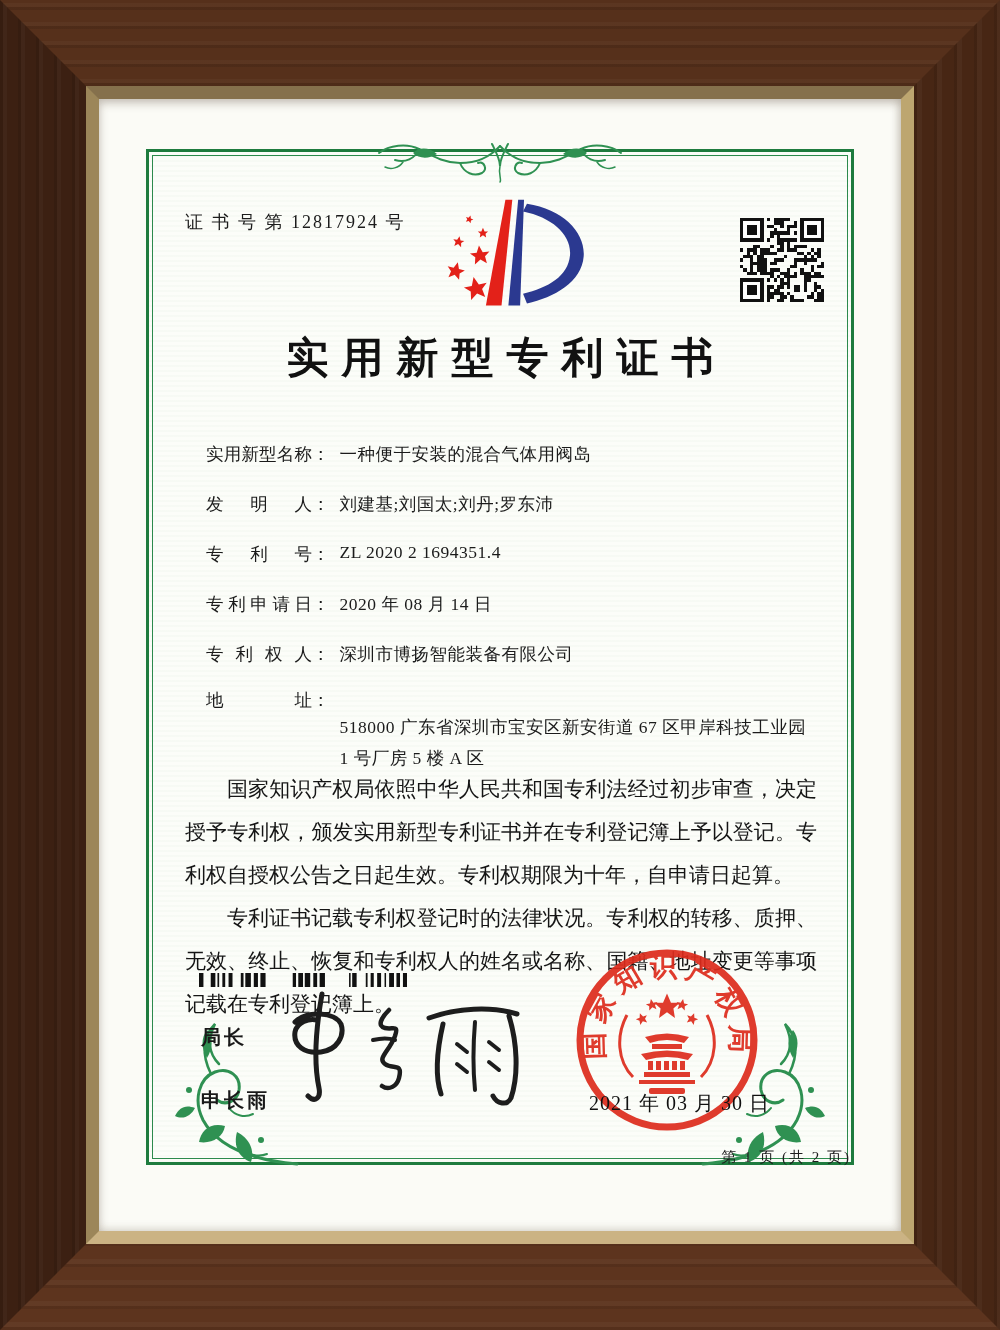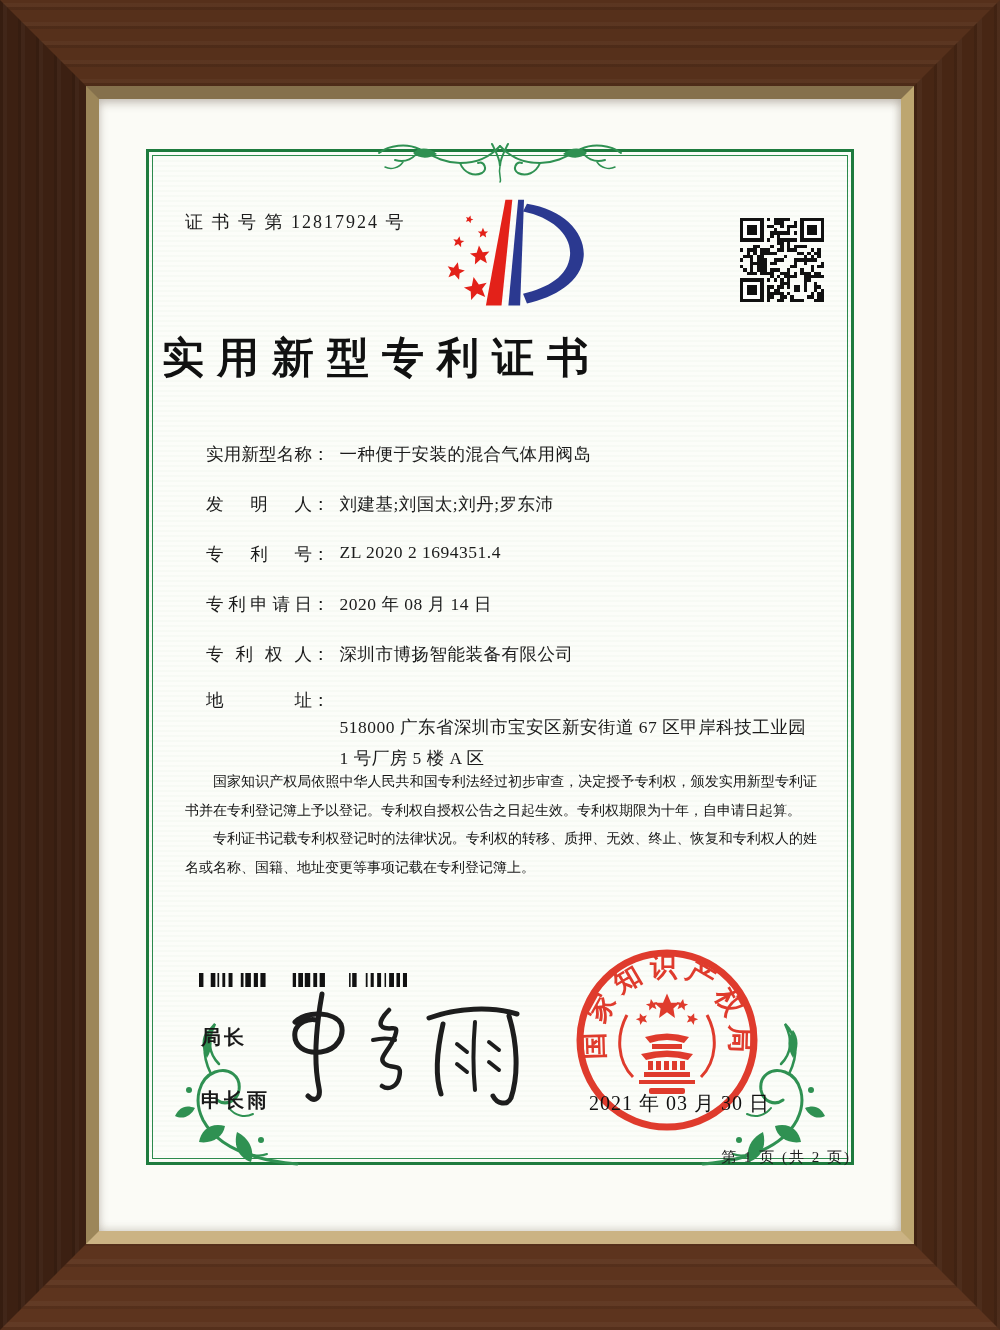--- a/index.html
+++ b/index.html
@@ -35,31 +35,31 @@
       #fcfdf9;}
   .cert::before{content:"";position:absolute;inset:3px;border:1px solid #2c8a4c;pointer-events:none;}
   .ornament{position:absolute;pointer-events:none;}
   .orn-top{top:-14px;left:50%;transform:translateX(-50%);}
   .orn-bl{left:-10px;bottom:-12px;}
   .orn-br{right:-10px;bottom:-12px;transform:scaleX(-1);}
 
   .cert-no{position:absolute;left:36px;top:58px;font-size:18px;letter-spacing:2px;color:#1c1c1c;}
   .logo{position:absolute;left:288px;top:42px;}
   .qr{position:absolute;right:27px;top:66px;width:84px;height:84px;}
-  .title{position:absolute;left:0;right:0;top:178px;text-align:left;font-size:42px;font-weight:700;
+  .title{position:absolute;left:0;right:0;top:178px;text-align:center;font-size:42px;font-weight:700;
     letter-spacing:13px;color:#111;text-indent:13px;}
 
   .frow{position:absolute;left:36px;right:30px;font-size:17.5px;color:#1b1b1b;}
   .flabel{display:inline-block;width:106px;text-align:justify;text-align-last:justify;vertical-align:top;margin-left:21px;}
   .colon{vertical-align:top;}
   .fvalue{margin-left:10px;vertical-align:top;letter-spacing:.5px;margin-top:24px;}
   .fvalue.wrap{display:inline-block;width:468px;line-height:1.75;}
   .pair2{position:absolute;left:324px;top:0;white-space:nowrap;}
 
-  .paras{position:absolute;left:36px;right:34px;top:616px;font-size:14px;line-height:2.05;
+  .paras{position:absolute;left:36px;right:34px;top:616px;font-size:21px;line-height:2.05;
     text-align:justify;color:#151515;}
   .paras p{margin:0;text-indent:2em;}
 
   .barcode{position:absolute;left:50px;top:821px;width:208px;height:14px;}
   .director{position:absolute;left:52px;top:872px;font-family:"Liberation Sans","DejaVu Sans",sans-serif;
     font-weight:600;font-size:20px;color:#191919;letter-spacing:3px;}
   .director .name{margin-top:36px;text-align:center;}
   .signature{position:absolute;left:128px;top:836px;}
 
   .seal{position:absolute;left:420px;top:793px;width:196px;height:196px;}

